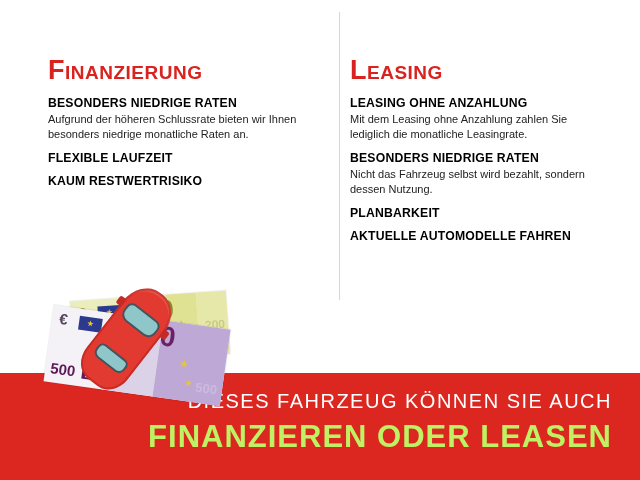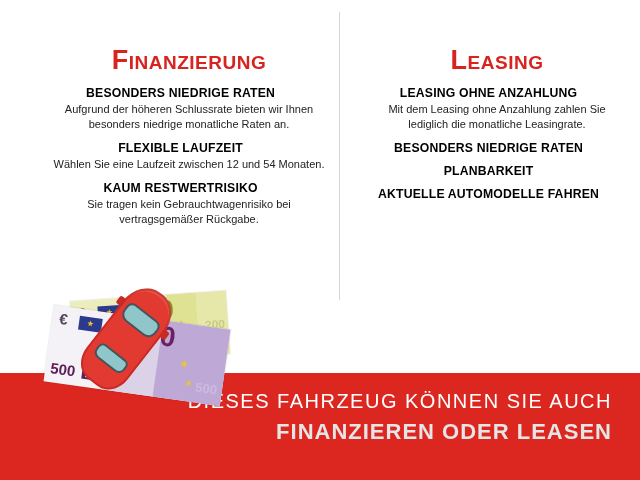--- a/index.html
+++ b/index.html
@@ -5,23 +5,23 @@
   html,body { margin:0; padding:0; background:#888; }
   .page {
     position:relative; width:640px; height:480px; margin:0 auto;
     background:#ffffff; overflow:hidden;
     font-family:"Liberation Sans", sans-serif; color:#1a1a1a;
   }
   .divider {
     position:absolute; left:339px; top:12px; width:1px; height:288px;
     background:#d6d6d6;
   }
-  .col { position:absolute; top:46px; width:282px;text-align:center; }
+  .col { position:absolute; top:56px; width:282px; }
   .col-left  { left:48px; }
-  .col-right { left:350px;margin-left:6px; }
+  .col-right { left:350px; }
   .col-heading {
     font-variant:small-caps; font-weight:bold; font-size:27px; line-height:28px;
     color:#d9231f; letter-spacing:0.5px; margin-bottom:11px;
   }
   .section { margin-bottom:8px; }
   .section-title {
     font-weight:bold; font-size:13px; line-height:15px; color:#000;
     transform:scaleX(0.94); transform-origin:left center; white-space:pre;
     margin-bottom:2px; letter-spacing:0.2px;
   }
@@ -32,22 +32,22 @@
   
   .banner {
     position:absolute; left:0; top:373px; width:640px; height:107px;
     background:#dc2721; z-index:1;
   }
   .banner-line1 {
     position:absolute; right:28px; top:17px; color:#fff;
     font-size:20px; letter-spacing:1.5px; white-space:pre;
   }
   .banner-line2 {
-    position:absolute; right:28px; top:46px; color:#e5e5e5; font-weight:bold;
-    font-size:22px; letter-spacing:1px; white-space:pre;
+    position:absolute; right:28px; top:46px; color:#bef264; font-weight:bold;
+    font-size:31px; letter-spacing:1px; white-space:pre;
   }
 
   
   .illustration { position:absolute; left:0; top:0; width:640px; height:480px; z-index:2; pointer-events:none; }
   .note { position:absolute; box-shadow:0 0 0 1px rgba(0,0,0,0.06); }
   .n200 {
     left:72px; top:296px; width:156px; height:63px;
     background:#ecedbc; transform:rotate(-4deg); z-index:2;
   }
   .n200 .band { position:absolute; left:96px; top:0; width:30px; height:100%; background:#e0e293; }
@@ -118,39 +118,38 @@
   <div class="col col-left">
     <div class="col-heading">Finanzierung</div>
 
     <div class="section">
       <div class="section-title">BESONDERS NIEDRIGE RATEN</div>
       <div class="section-body">Aufgrund der höheren Schlussrate bieten wir Ihnen
 besonders niedrige monatliche Raten an.</div>
     </div>
     <div class="section">
       <div class="section-title">FLEXIBLE LAUFZEIT</div>
-      <div class="section-body">Wählen Sie eine Laufzeit zwischen 12 und 54 Monaten.</div>
     </div>
     <div class="section">
       <div class="section-title">KAUM RESTWERTRISIKO</div>
-      <div class="section-body">Sie tragen kein Gebrauchtwagenrisiko bei
-vertragsgemäßer Rückgabe.</div>
     </div>
   </div>
 
   <div class="col col-right">
     <div class="col-heading">Leasing</div>
 
     <div class="section">
       <div class="section-title">LEASING OHNE ANZAHLUNG</div>
       <div class="section-body">Mit dem Leasing ohne Anzahlung zahlen Sie
 lediglich die monatliche Leasingrate.</div>
     </div>
     <div class="section">
       <div class="section-title">BESONDERS NIEDRIGE RATEN</div>
+      <div class="section-body">Nicht das Fahrzeug selbst wird bezahlt, sondern
+dessen Nutzung.</div>
     </div>
     <div class="section">
       <div class="section-title">PLANBARKEIT</div>
     </div>
     <div class="section">
       <div class="section-title">AKTUELLE AUTOMODELLE FAHREN</div>
     </div>
   </div>
 
   <div class="banner">

